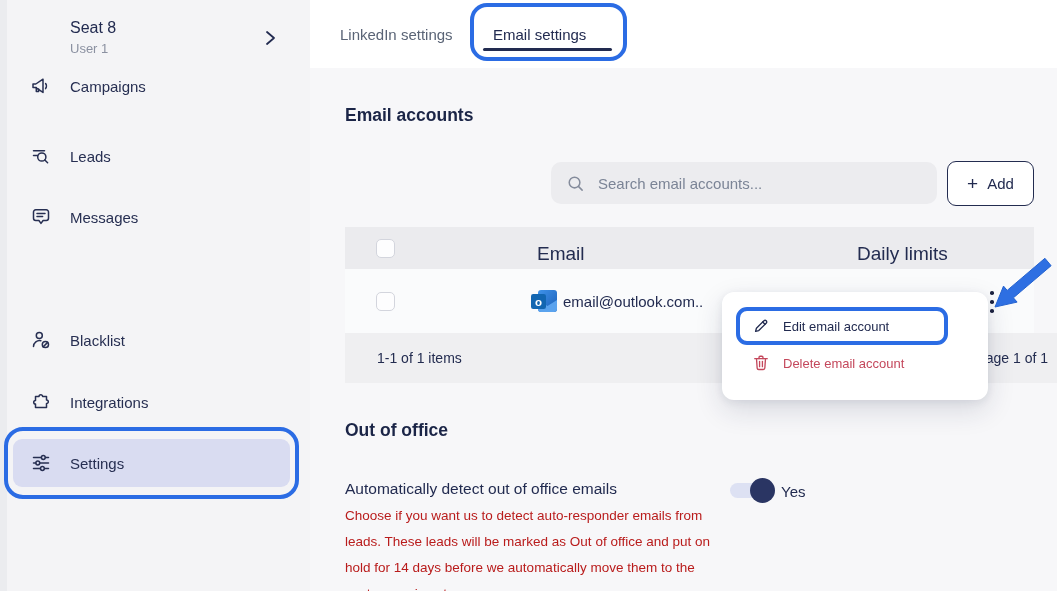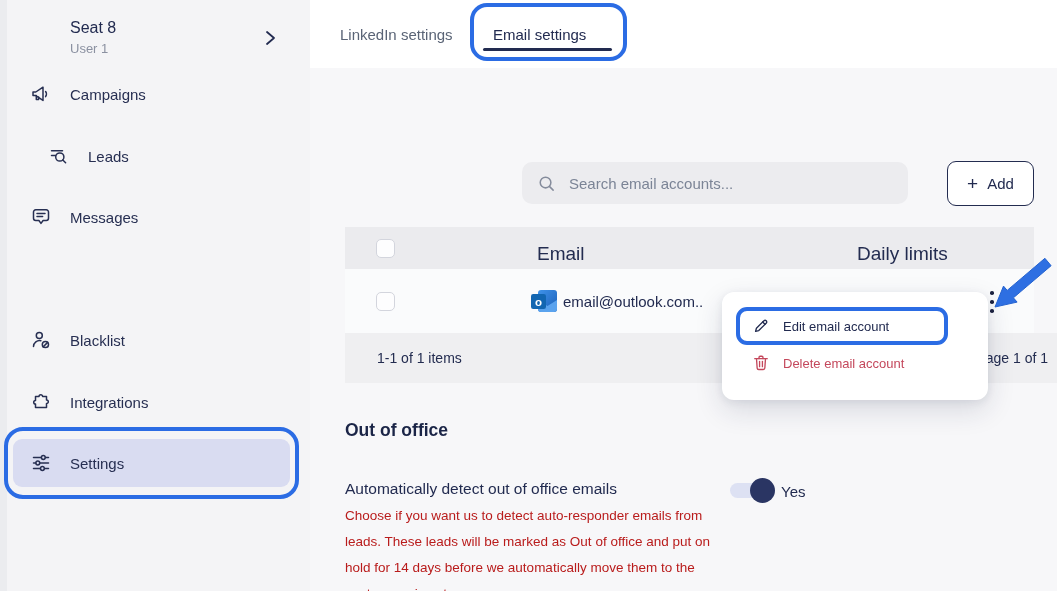--- a/index.html
+++ b/index.html
@@ -16,21 +16,21 @@
   .nicon{width:24px;height:24px;stroke:#272f52;fill:none;stroke-width:1.5;stroke-linecap:round;stroke-linejoin:round;}
   .active-pill{position:absolute;left:13px;top:439px;width:277px;height:48px;border-radius:9px;background:#d9dcf1;}
   
   .callout{position:absolute;box-sizing:border-box;border:4px solid #2b6ce4;border-radius:18px;pointer-events:none;z-index:40;}
   
   .topbar{position:absolute;left:310px;top:0;width:747px;height:68px;background:#ffffff;}
   .tab{position:absolute;top:0;height:68px;display:flex;align-items:center;font-size:15px;cursor:pointer;}
   .tab-underline{position:absolute;left:483px;top:48px;width:129px;height:3px;background:#222b50;border-radius:2px;}
   
   .h1{position:absolute;font-size:17.5px;font-weight:bold;color:#1b2547;}
-  .search{position:absolute;left:522px;top:162px;width:386px;height:42px;border-radius:10px;background:#ececef;display:flex;align-items:center;box-sizing:border-box;padding-left:15px;}
+  .search{position:absolute;left:551px;top:162px;width:386px;height:42px;border-radius:10px;background:#ececef;display:flex;align-items:center;box-sizing:border-box;padding-left:15px;}
   .search input{border:none;outline:none;background:transparent;font-size:15px;color:#434b60;width:300px;margin-left:11px;font-family:inherit;}
   .search input::placeholder{color:#7b8496;opacity:1;}
   .add-btn{position:absolute;left:947px;top:161px;width:87px;height:45px;box-sizing:border-box;border:1.5px solid #232c50;border-radius:9px;background:#fff;display:flex;align-items:center;justify-content:center;gap:9px;cursor:pointer;}
   .add-plus{font-size:19px;font-weight:400;line-height:1;margin-top:-1px;}
   .add-label{font-size:15px;font-weight:500;}
   
   .thead{position:absolute;left:345px;top:227px;width:689px;height:42px;background:#ebebee;z-index:2;}
   .trow{position:absolute;left:345px;top:269px;width:689px;height:64px;background:#fafbfc;z-index:2;}
   .tfoot{position:absolute;left:345px;top:333px;width:712px;height:50px;background:#efeff1;z-index:2;}
   .chk{position:absolute;width:19px;height:19px;box-sizing:border-box;border:1.5px solid #d3d5dd;border-radius:5px;background:#fdfdfe;cursor:pointer;}
@@ -59,30 +59,30 @@
     <div class="sidebar-strip"></div>
 
     <div style="position:absolute;left:0;top:8px;width:310px;height:52px;cursor:pointer;">
       <div class="abs" style="left:70px;top:11px;font-size:16px;font-weight:500;color:#222b50;">Seat 8</div>
       <div class="abs muted" style="left:70px;top:33px;font-size:13px;">User 1</div>
       <svg class="abs" style="left:259px;top:19px;" width="22" height="22" viewBox="0 0 22 22">
         <polyline points="8,5 15,11 8,17" fill="none" stroke="#222b50" stroke-width="1.8" stroke-linecap="round" stroke-linejoin="round"></polyline>
       </svg>
     </div>
 
-    <div class="nav-item" style="top:70px;padding-left:36px;">
+    <div class="nav-item" style="top:62px;padding-left:36px;">
       <svg class="nicon ni" viewBox="0 0 24 24">
         <path d="M4 10h2.8L14 5.2v13.2l-7.2-4.8H4z"></path>
           <path d="M7.3 13.6v3.9h2.3v-2.4"></path>
           <path d="M16.6 9.6c1.1 1.3 1.1 3.7 0 5"></path>
       </svg>
       <span class="nl">Campaigns</span>
     </div>
 
-    <div class="nav-item" style="top:132px;margin-left:18px;">
+    <div class="nav-item" style="top:132px;">
       <svg class="nicon ni" viewBox="0 0 24 24">
         <line x1="4.5" y1="6.8" x2="15.5" y2="6.8"></line>
           <line x1="4.5" y1="11.5" x2="8.3" y2="11.5"></line>
         <circle cx="12.8" cy="13" r="4.1"></circle>
           <line x1="15.8" y1="16" x2="18.6" y2="18.8"></line>
       </svg>
       <span class="nl">Leads</span>
     </div>
 
     <div class="nav-item" style="top:193px;">
@@ -131,20 +131,21 @@
   <div class="topbar"></div>
   <div class="tab" style="left:340px;color:#5a6476;">
     <span>LinkedIn settings</span>
   </div>
   <div class="tab" style="left:493px;color:#222b50;font-weight:500;">
     <span>Email settings</span>
   </div>
   <div class="tab-underline"></div>
   <div class="callout" style="left:470px;top:3px;width:157px;height:58px;border-radius:17px;"></div>
 
+  <div class="h1" style="left:345px;top:105px;">Email accounts</div>
 
   <div class="search">
     <svg width="19" height="19" viewBox="0 0 20 20">
       <circle cx="9" cy="9" r="5.6" fill="none" stroke="#858c9c" stroke-width="1.6"></circle>
       <line x1="13.3" y1="13.3" x2="17" y2="17" stroke="#858c9c" stroke-width="1.6" stroke-linecap="round"></line>
     </svg>
     <input type="text" placeholder="Search email accounts..." style="">
   </div>
 
   <div class="add-btn">

